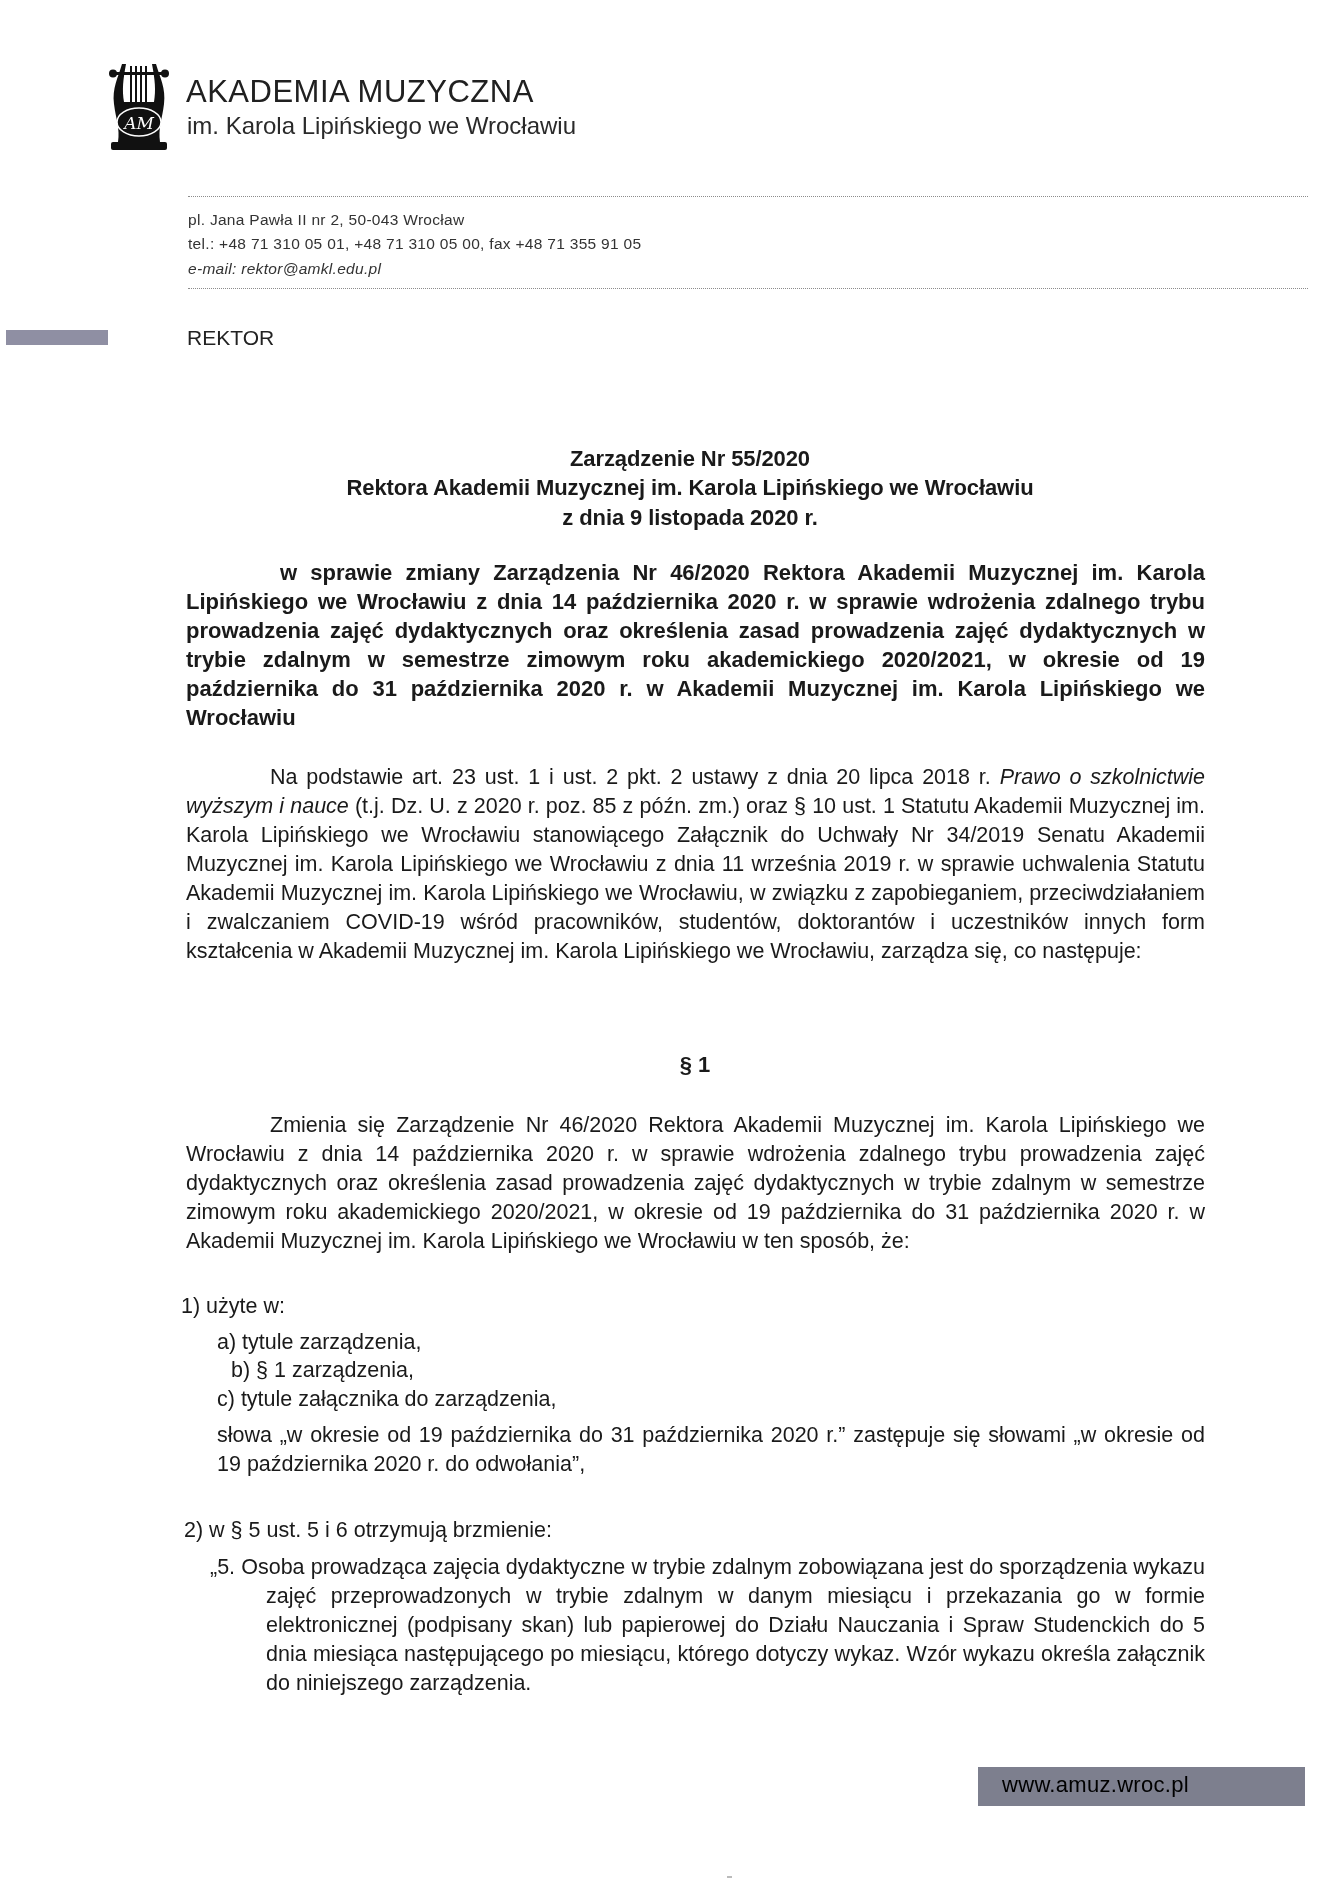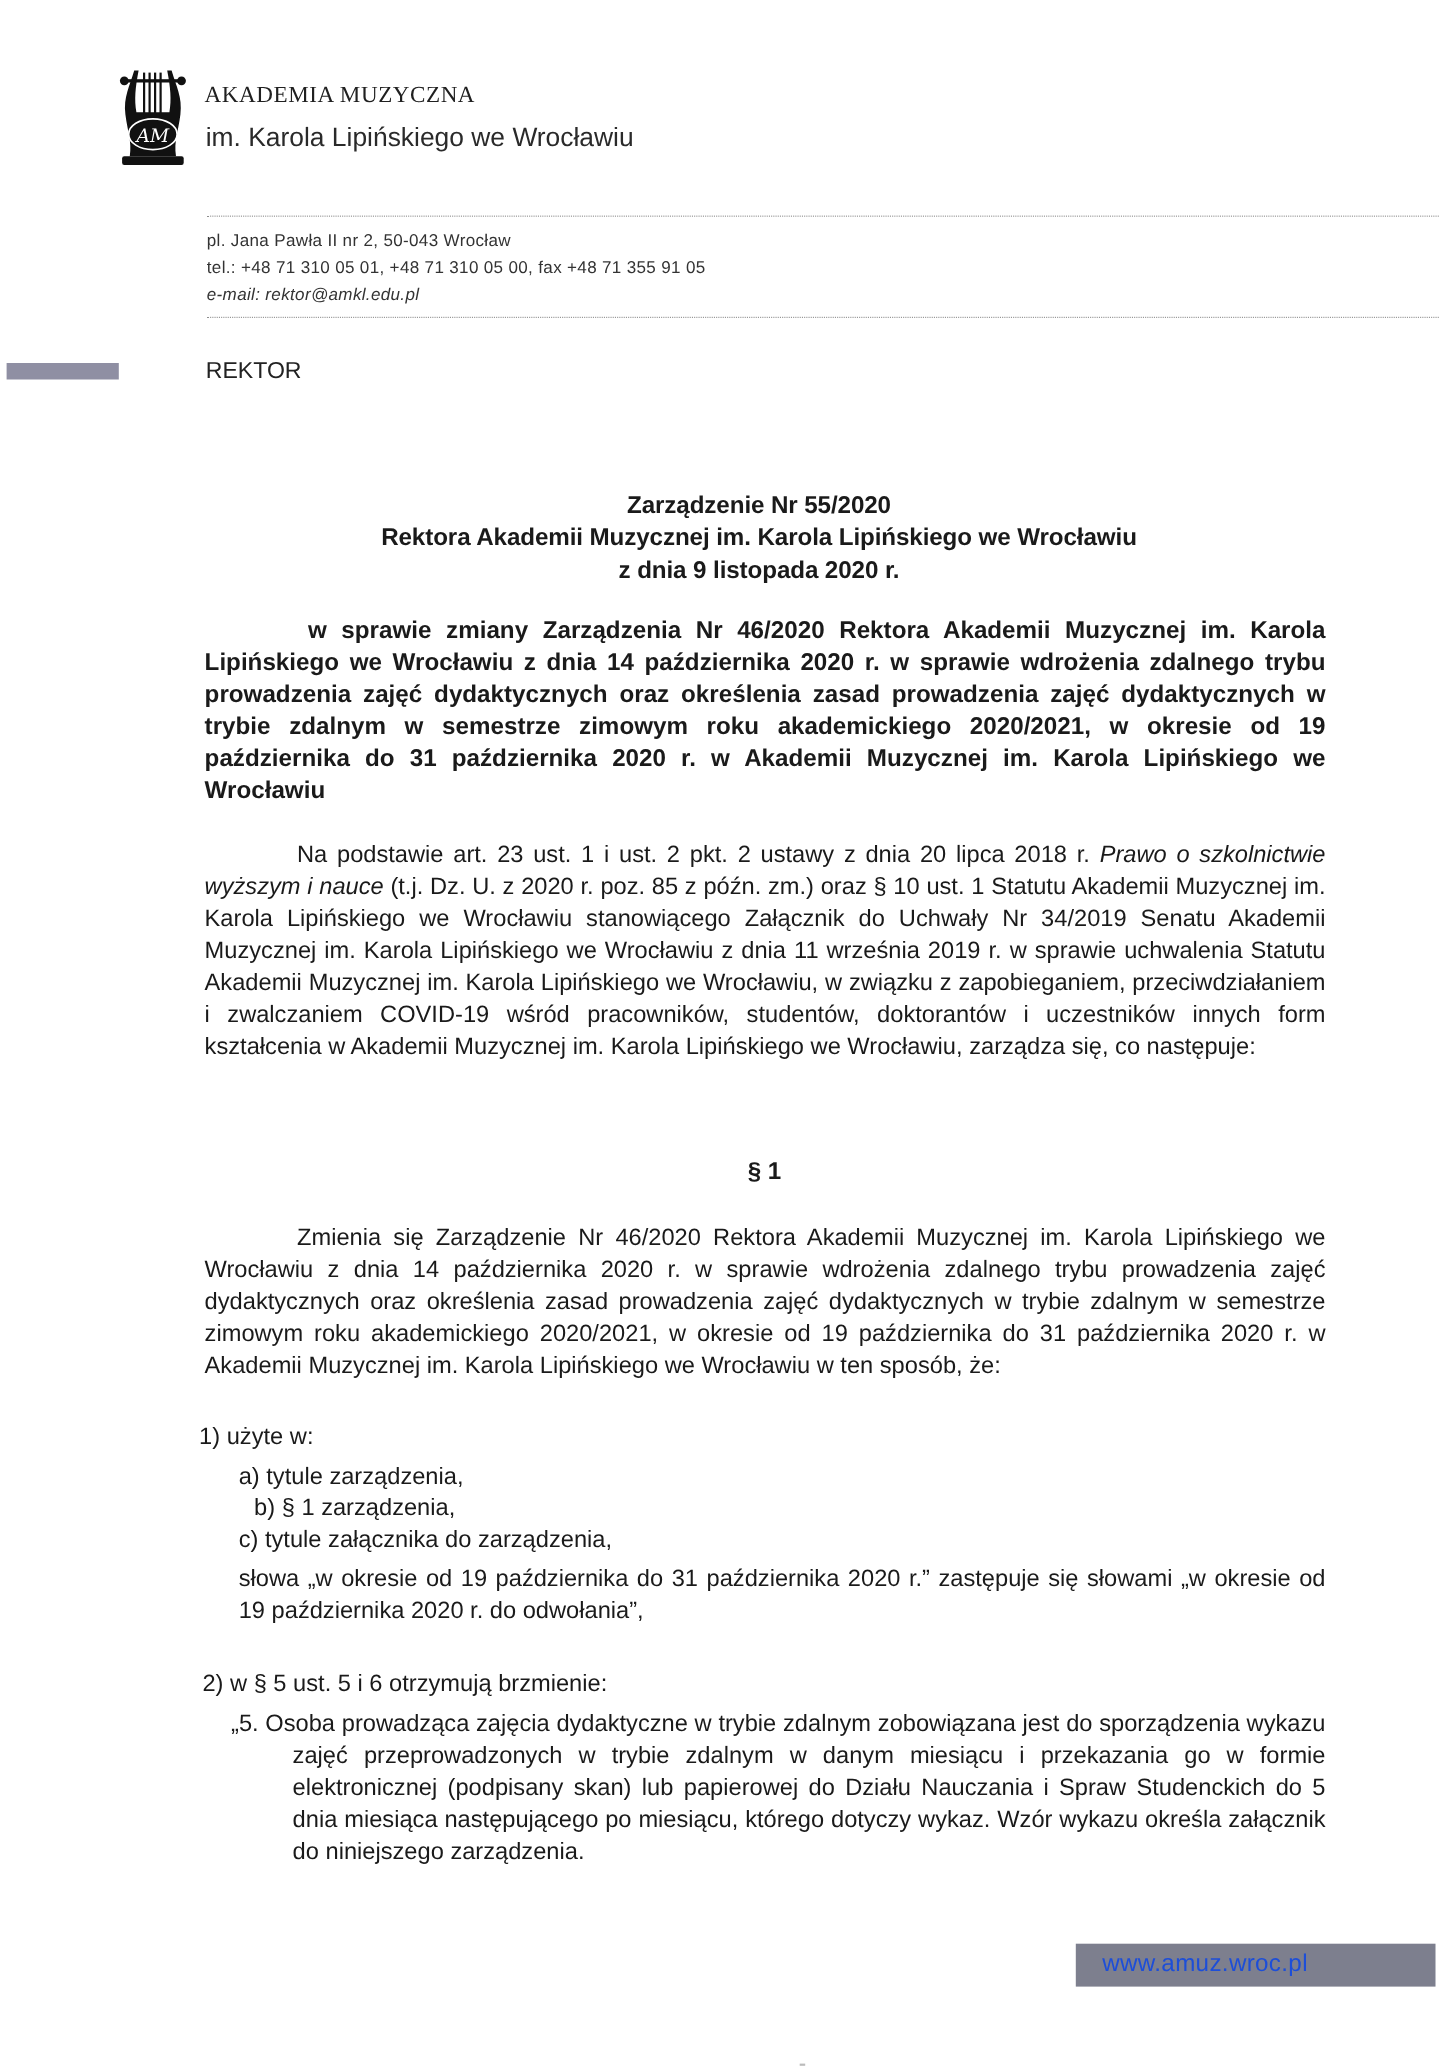--- a/index.html
+++ b/index.html
@@ -1,21 +1,21 @@
 <!DOCTYPE html>
 <html><head>
 <meta charset="utf-8">
 <style>
   html, body { margin: 0; padding: 0; background: #ffffff; }
   body { width: 1320px; height: 1882px; position: relative; overflow: hidden; color: #1a1a1a; }
   .abs { position: absolute; }
 
   
   #logo { left: 108px; top: 58px; width: 62px; height: 94px; }
-  #inst-name { left: 186px; top: 74px; font-family: Liberation Serif, serif; font-size: 21px; letter-spacing: 0.5px; color: #202020; font-weight: normal; }
+  #inst-name { left: 186px; top: 74px; font-family: Liberation Sans, sans-serif; font-size: 31px; letter-spacing: 0.5px; color: #202020; font-weight: normal; }
   #inst-sub { left: 187px; top: 112px; font-family: "Liberation Sans", sans-serif; font-size: 24px; color: #2a2a2a; }
   .rule { left: 188px; width: 1120px; height: 0; border-top: 1.5px dotted #8c8c8c; }
   #rule-top { top: 196px; }
   #rule-bottom { top: 288px; }
   .addr { left: 188px; font-family: "Liberation Sans", sans-serif; font-size: 15.5px; color: #333; letter-spacing: 0.3px; }
   #addr-1 { top: 211px; }
   #addr-2 { top: 235px; }
   #addr-3 { top: 260px; font-style: italic; }
 
   #side-bar { left: 6px; top: 330px; width: 102px; height: 15px; background: #8f8fa3; }
@@ -46,21 +46,21 @@
   #replace-text { left: 217px; top: 1421px; width: 988px; text-align: justify; }
   #replace-text p { margin: 0; }
   #item2 { left: 184px; top: 1516px; }
   #quote-block { left: 210px; top: 1553px; width: 995px; }
   #quote-block p { margin: 0; padding-left: 56px; text-indent: -56px; }
 
   em { font-style: italic; }
 
   
   #footer-bar { left: 978px; top: 1767px; width: 327px; height: 39px; background: #7d7f8e; }
-  #footer-url { left: 1002px; top: 1772px; font-family: "Liberation Sans", sans-serif; font-size: 22px; color: #1d4ed8; letter-spacing: 0.3px; }
+  #footer-url { left: 1002px; top: 1772px; font-family: "Liberation Sans", sans-serif; font-size: 22px; color: #000000; letter-spacing: 0.3px; }
   #footer-dot { left: 727px; top: 1876px; width: 5px; height: 2px; background: #bbb; }
 </style>
 </head>
 <body>
 
 <div class="abs" id="logo">
   <svg width="62" height="94" viewBox="0 0 62 94" xmlns="http://www.w3.org/2000/svg">
 
     <rect x="6" y="14" width="50" height="3" fill="#111"></rect>
     <circle cx="5" cy="15.5" r="4" fill="#111"></circle>

